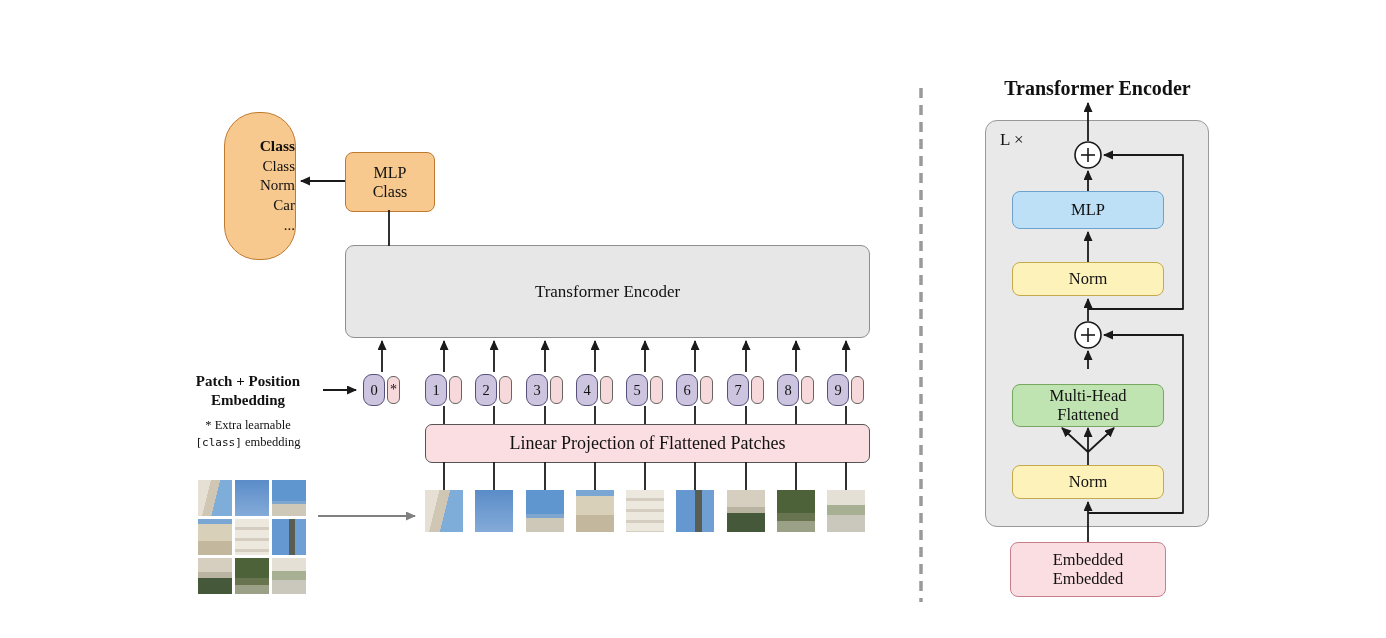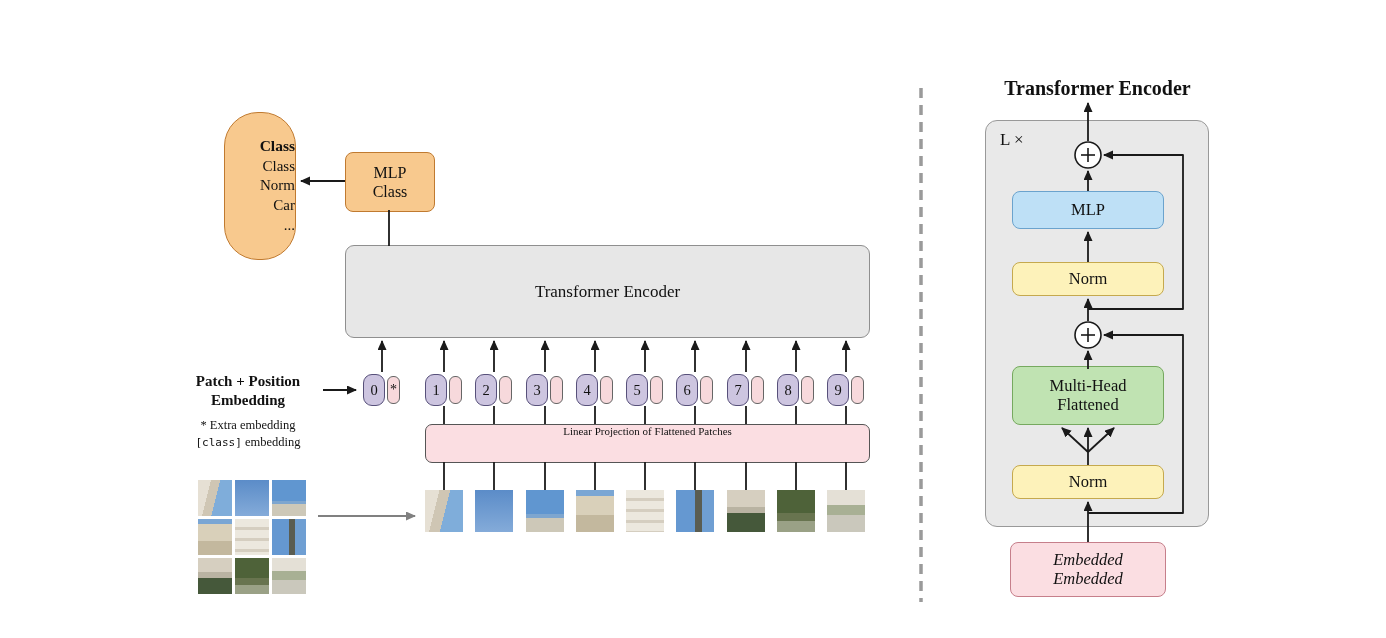--- a/index.html
+++ b/index.html
@@ -29,21 +29,21 @@
   
   .encoder-box{
     left:345px;top:245px;width:523px;height:91px;
     background:var(--grayBox);border:1.5px solid var(--grayBorder);border-radius:9px;
     display:flex;align-items:center;justify-content:center;font-size:17px;
   }
   
   .linproj{
     left:425px;top:424px;width:443px;height:37px;
     background:var(--pink);border:1.5px solid var(--pinkBorder);border-radius:7px;
-    display:flex;align-items:flex-start;justify-content:center;font-size:11px;
+    display:flex;align-items:center;justify-content:center;font-size:18px;
   }
   
   .token{position:absolute;top:374px;display:flex;gap:2px;}
   .pos-pill{
     width:22px;height:32px;background:var(--purple);border:1.4px solid var(--purpleBorder);
     border-radius:9px;display:flex;align-items:center;justify-content:center;
     font-size:14.5px;box-sizing:border-box;
   }
   .patch-pill{
     width:13px;height:28px;margin-top:2px;background:var(--pinkPatch);border:1.4px solid #666;
@@ -76,23 +76,23 @@
     background:var(--panelGray);border:1.5px solid var(--panelBorder);border-radius:12px;
   }
   .loop-label{left:1000px;top:130px;font-size:17px;}
   .rbox{
     position:absolute;left:1012px;width:152px;box-sizing:border-box;border-radius:8px;
     display:flex;flex-direction:column;align-items:center;justify-content:center;
     font-size:16.5px;line-height:1.15;text-align:center;
   }
   .rbox.mlp{top:191px;height:38px;background:var(--blue);border:1.5px solid var(--blueBorder);}
   .rbox.norm1{top:262px;height:34px;background:var(--yellow);border:1.5px solid var(--yellowBorder);}
-  .rbox.mha{top:366px;height:59px;background:var(--green);border:1.5px solid var(--greenBorder);}
+  .rbox.mha{top:384px;height:43px;background:var(--green);border:1.5px solid var(--greenBorder);}
   .rbox.norm2{top:465px;height:34px;background:var(--yellow);border:1.5px solid var(--yellowBorder);}
-  .rbox.embed{left:1010px;top:542px;width:156px;height:55px;background:var(--pink);border:1.5px solid var(--pinkBoxBorder);font-style:italic;}
+  .rbox.embed{left:1010px;top:542px;width:156px;height:55px;background:var(--pink);border:1.5px solid var(--pinkBoxBorder);}
   
   #wires{position:absolute;left:0;top:0;pointer-events:none;z-index:5;}
 </style>
 </head>
 <body>
 
 <div id="canvas">
 
 
   <div class="abs class-bubble">
@@ -111,21 +111,21 @@
   <div class="abs encoder-box">
     <span>Transformer Encoder</span>
   </div>
 
   <div class="abs pp-label">
     <div>Patch + Position</div>
     <div>Embedding</div>
   </div>
 
   <div class="abs note">
-    <div>* Extra embedding</div>
+    <div>* Extra learnable</div>
     <div><code>[class]</code><span> embedding</span></div>
   </div>
 
   <div class="token" style="left:363px">
     <span class="pos-pill">0</span>
     <span class="patch-pill">*</span>
   </div>
   <div class="token" style="left:425px">
     <span class="pos-pill">1</span>
     <span class="patch-pill"></span>

